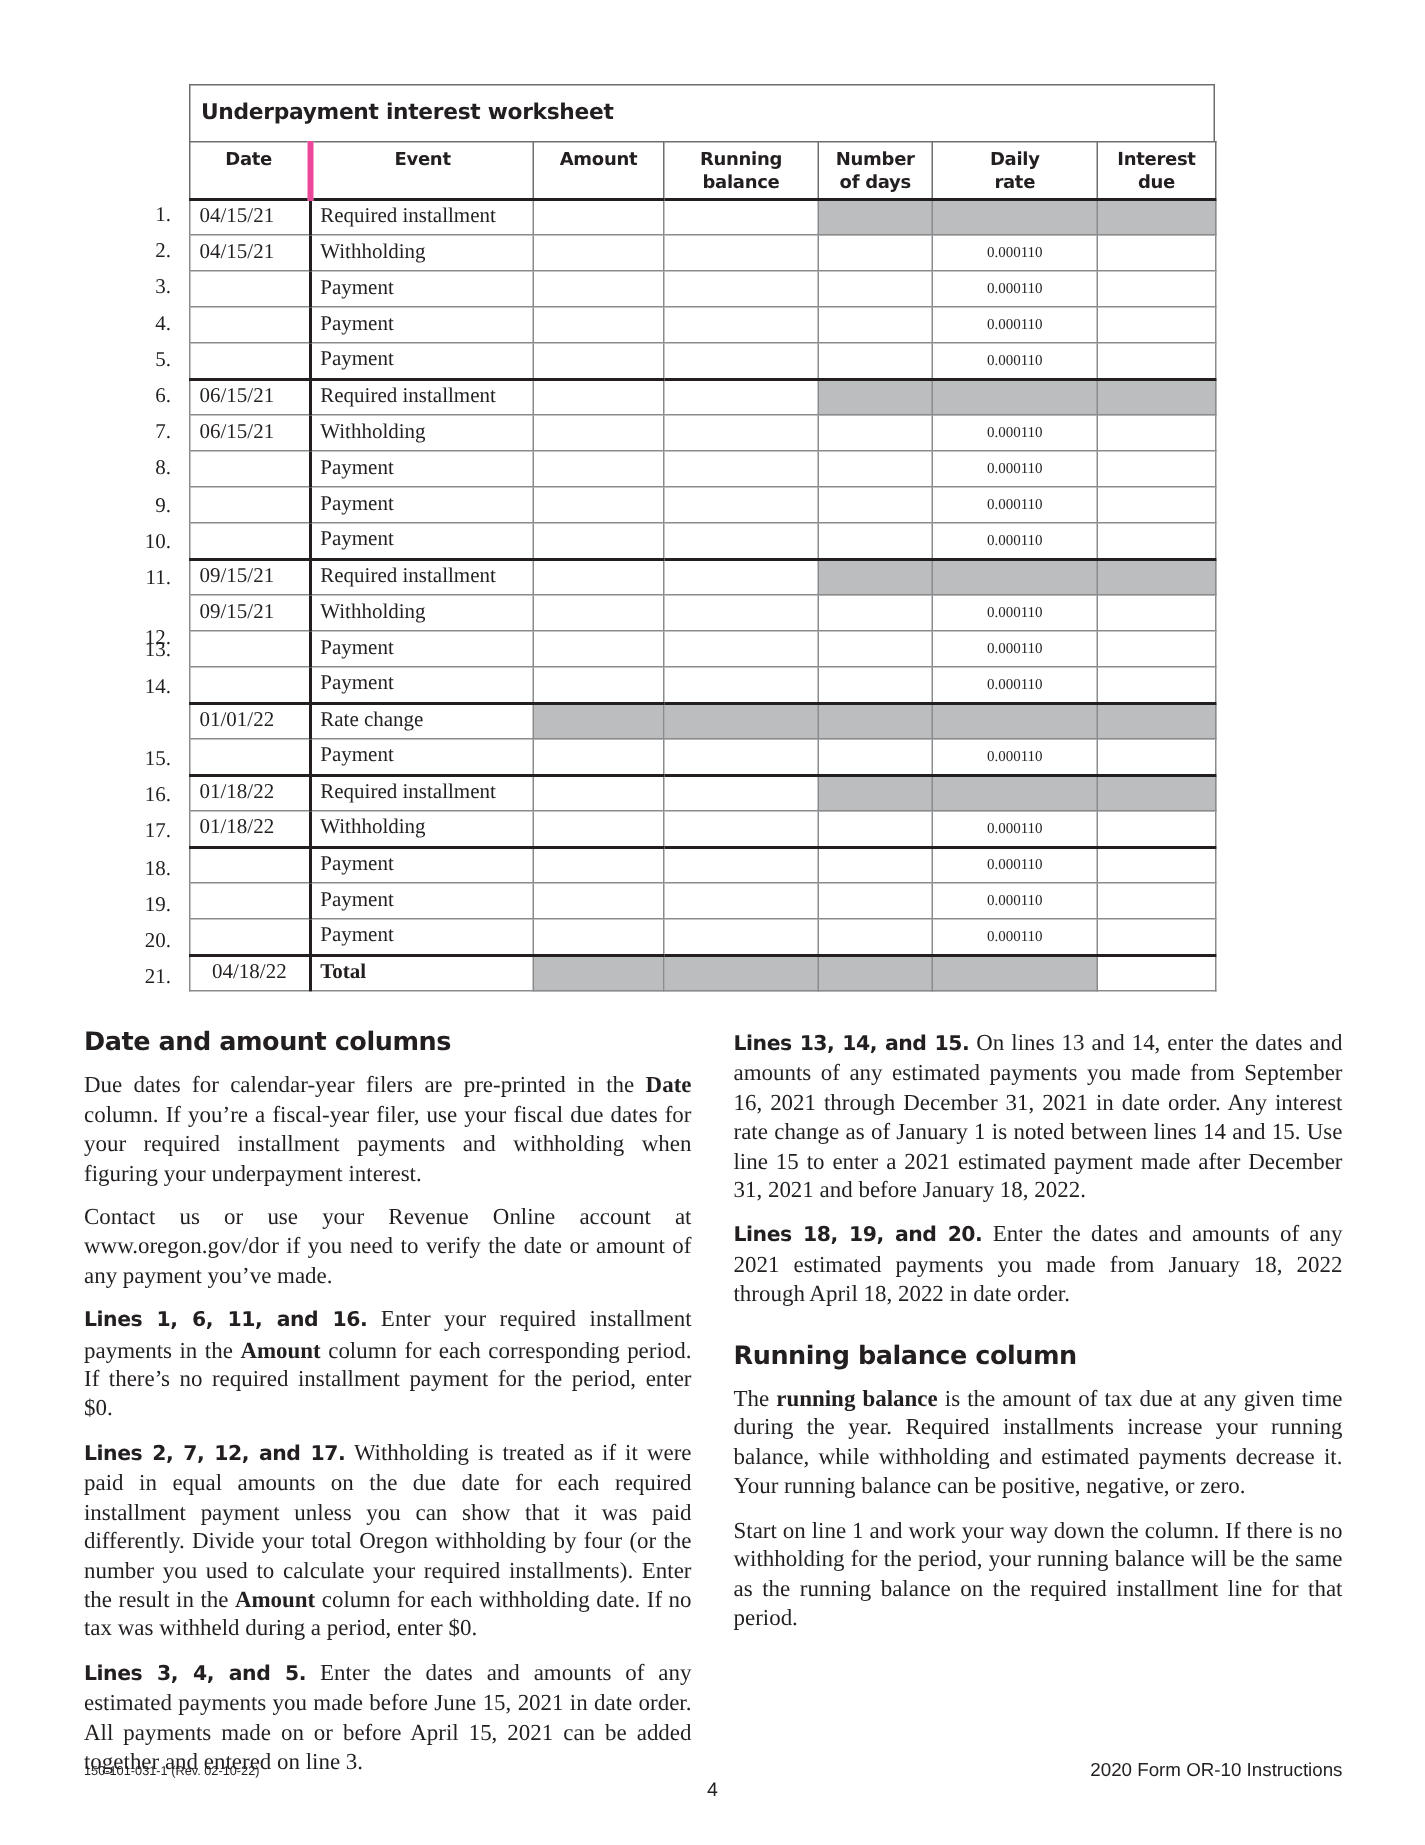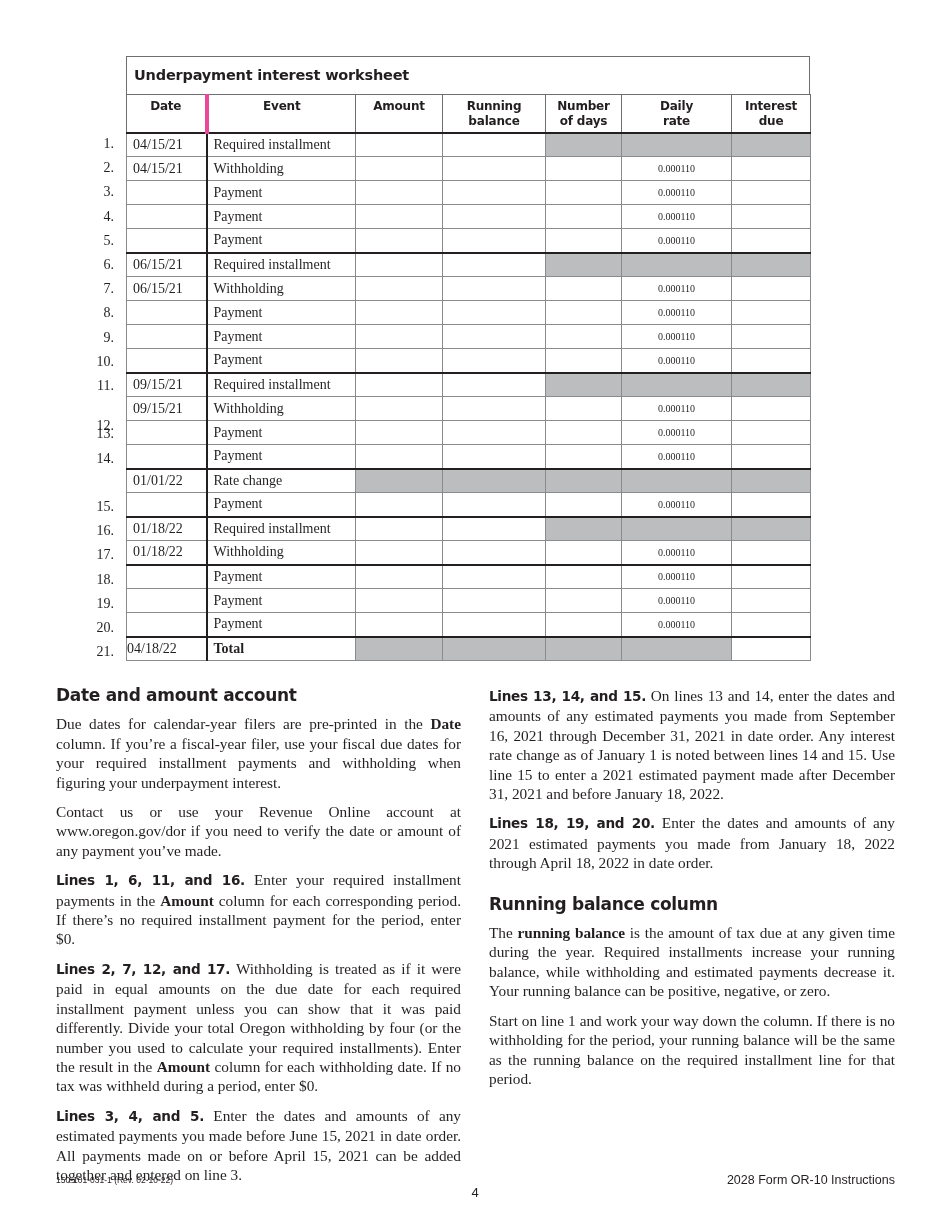--- a/index.html
+++ b/index.html
@@ -10,21 +10,21 @@
   #ws-title { height:38px; border:1px solid #6d6e70; border-bottom:none; box-sizing:border-box;
               font-family:"DejaVu Sans", sans-serif; font-weight:bold; font-size:14.5px;
               padding:10px 0 0 7px; letter-spacing:-0.2px; }
   table { border-collapse:collapse; width:684px; table-layout:fixed; }
   th { font-family:"DejaVu Sans", sans-serif; font-weight:bold; font-size:12px; line-height:15px;
        border:1px solid #6d6e70; border-bottom:2px solid #231f20; height:38px; vertical-align:top;
        padding-top:4px; box-sizing:border-box; text-align:center; letter-spacing:-0.2px; }
   td { font-family:"Liberation Serif", serif; font-size:14px; border:1px solid #8a8b8d;
        height:24px; padding:0; box-sizing:border-box; vertical-align:middle; }
   td.date { text-align:left; padding-left:6px; }
-  td.date.c { text-align:left; padding-left:0; }
+  td.date.c { text-align:center; padding-left:0; }
   td.event { padding-left:6px; border-left:2px solid #231f20; }
   th.event-h { border-left:4px solid #ec4899; }
   td.rate { text-align:center; font-size:10px; }
   td.shade { background:#bcbdbf; }
   tr.thick td { border-top:2px solid #231f20; }
   td.bold { font-weight:bold; }
   .linenums { position:absolute; left:94px; width:20px; font-family:"Liberation Serif", serif; font-size:14px; text-align:right; }
   .ln { position:absolute; right:0; }
 
   
@@ -286,31 +286,31 @@
     <div class="ln" style="top: 499px;">15.</div>
     <div class="ln" style="top: 523.2px;">16.</div>
     <div class="ln" style="top: 547.4px;">17.</div>
     <div class="ln" style="top: 571.6px;">18.</div>
     <div class="ln" style="top: 595.8px;">19.</div>
     <div class="ln" style="top: 620px;">20.</div>
     <div class="ln" style="top: 644.2px;">21.</div>
   </div>
 
 <div id="col-left" class="col">
-  <h2>Date and amount account</h2>
+  <h2>Date and amount columns</h2>
   <p><span>Due dates for calendar-year filers are pre-printed in the </span><b>Date</b><span> column. If you’re a fiscal-year filer, use your fiscal due dates for your required installment payments and withholding when figuring your underpayment interest.</span></p>
   <p>Contact us or use your Revenue Online account at www.oregon.gov/dor if you need to verify the date or amount of any payment you’ve made.</p>
   <p><span class="lead">Lines 1, 6, 11, and 16.</span><span> Enter your required installment payments in the </span><b>Amount</b><span> column for each corresponding period. If there’s no required installment payment for the period, enter $0.</span></p>
   <p><span class="lead">Lines 2, 7, 12, and 17.</span><span> Withholding is treated as if it were paid in equal amounts on the due date for each required installment payment unless you can show that it was paid differently. Divide your total Oregon withholding by four (or the number you used to calculate your required installments). Enter the result in the </span><b>Amount</b><span> column for each withholding date. If no tax was withheld during a period, enter $0.</span></p>
   <p><span class="lead">Lines 3, 4, and 5.</span><span> Enter the dates and amounts of any estimated payments you made before June 15, 2021 in date order. All payments made on or before April 15, 2021 can be added together and entered on line 3.</span></p>
 </div>
 
 <div id="col-right" class="col">
   <p><span class="lead">Lines 13, 14, and 15.</span><span> On lines 13 and 14, enter the dates and amounts of any estimated payments you made from September 16, 2021 through December 31, 2021 in date order. Any interest rate change as of January 1 is noted between lines 14 and 15. Use line 15 to enter a 2021 estimated payment made after December 31, 2021 and before January 18, 2022.</span></p>
   <p style="margin-bottom:22px"><span class="lead">Lines 18, 19, and 20.</span><span> Enter the dates and amounts of any 2021 estimated payments you made from January 18, 2022 through April 18, 2022 in date order.</span></p>
   <h2>Running balance column</h2>
   <p><span>The </span><b>running balance</b><span> is the amount of tax due at any given time during the year. Required installments increase your running balance, while withholding and estimated payments decrease it. Your running balance can be positive, negative, or zero.</span></p>
   <p>Start on line 1 and work your way down the column. If there is no withholding for the period, your running balance will be the same as the running balance on the required installment line for that period.</p>
 </div>
 
 <div id="footer-left">150-101-031-1 (Rev. 02-10-22)</div>
 <div id="page-num">4</div>
-<div id="footer-right">2028 Form OR-10 Instructions</div>
+<div id="footer-right">2020 Form OR-10 Instructions</div>
 
 </body></html>

